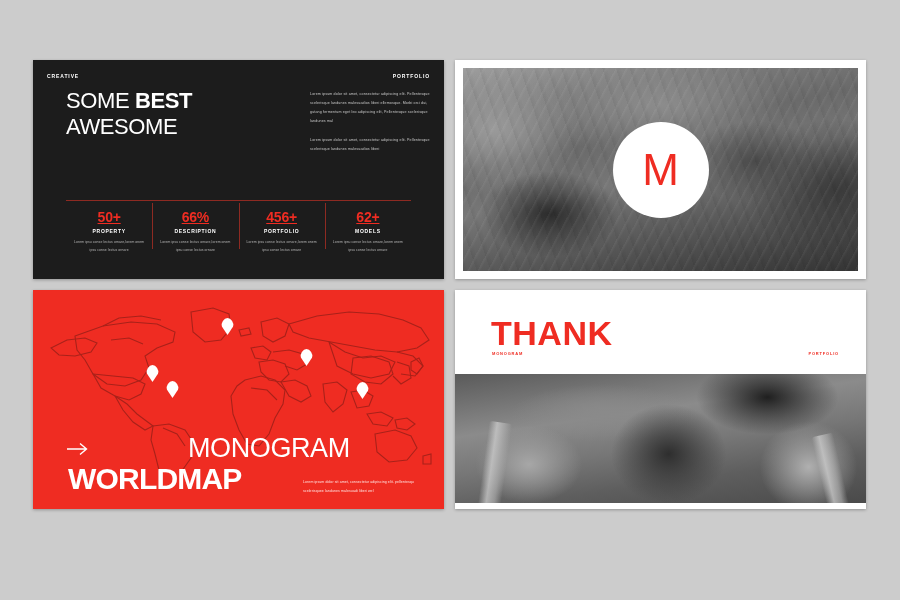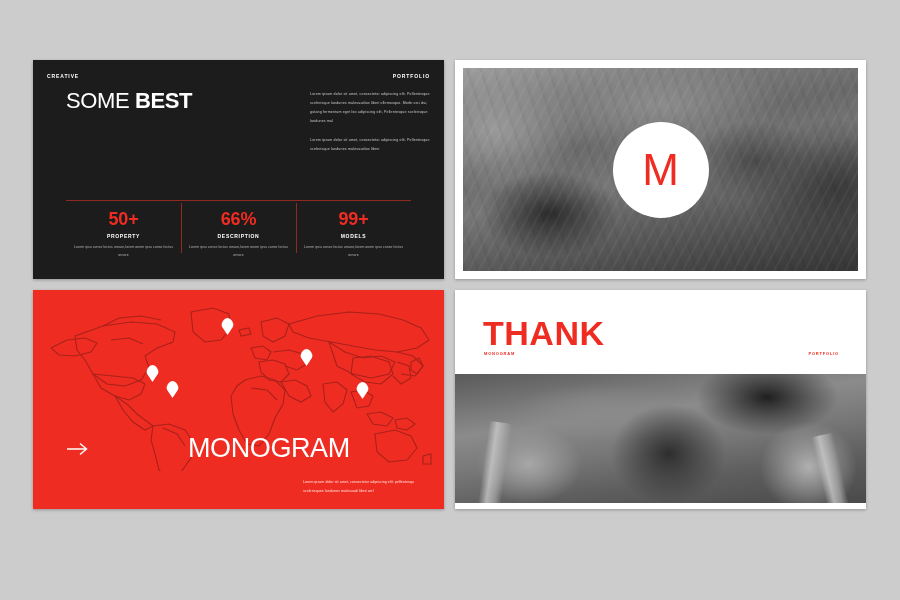--- a/index.html
+++ b/index.html
@@ -89,23 +89,24 @@
     content: "";
     position: absolute;
     left: 0; top: 2px; bottom: 6px;
     width: 1px;
     background: #8e2a22;
   }
   .s1 .stat-num {
     display: block;
     color: #ef2c22;
     font-weight: bold;
-    font-size: 18px;
+    font-size: 14px;
     letter-spacing: -0.2px;
     line-height: 1.1;
+    text-decoration: underline;
   }
   .s1 .stat-label {
     display: block;
     color: #ffffff;
     font-weight: bold;
     font-size: 5px;
     letter-spacing: 0.7px;
     margin-top: 3px;
   }
   .s1 .stat-desc {
@@ -221,21 +222,21 @@
     font-size: 3.5px;
     line-height: 2.7;
     letter-spacing: 0.1px;
   }
   .s3 .map-body p { margin: 0; }
 
   
   .s4 { background: #ffffff; }
   .s4 .ty-band {
     position: absolute;
-    left: 0; right: 0; top: 0;
+    left: 8px; right: 0; top: 0;
     height: 84px;
     background: #ffffff;
   }
   .s4 .ty-word {
     position: absolute;
     top: 26px;
     color: #ef2c22;
     font-size: 34px;
     font-weight: bold;
     line-height: 1;
@@ -295,40 +296,46 @@
 <div class="deck">
 
   <div class="slide s1">
     <div class="kicker kicker-left">CREATIVE</div>
     <div class="kicker kicker-right">PORTFOLIO</div>
 
     <div class="headline">
       <span class="ln">
         <span class="thin">SOME </span><span class="bold">BEST</span>
       </span>
+      <span class="ln thin">AWESOME</span>
     </div>
 
     <div class="bodycol">
       <p>Lorem ipsum dolor sit amet, consectetur adipiscing elit. Pellentesque scelerisque landunes malesuadios liberi ellemosque. Morbi orci dui, gutang fermentum eget leo adipiscing elit, Pellentesque scelerisque landunes mal</p>
       <p>Lorem ipsum dolor sit amet, consectetur adipiscing elit. Pellentesque scelerisque landunes malesuadios liberi</p>
     </div>
 
     <div class="stats">
       <div class="stat">
         <span class="stat-num">50+</span>
         <span class="stat-label">PROPERTY</span>
         <span class="stat-desc">Lorem ipsu conse lectus ornare,lorem onem ipsu conse lectus ornare</span>
       </div>
       <div class="stat">
         <span class="stat-num">66%</span>
         <span class="stat-label">DESCRIPTION</span>
         <span class="stat-desc">Lorem ipsu conse lectus ornare,lorem onem ipsu conse lectus ornare</span>
       </div>
       <div class="stat">
-        <span class="stat-num">99+</span>
+        <span class="stat-num">456+</span>
+        <span class="stat-label">PORTFOLIO</span>
+        <span class="stat-desc">Lorem ipsu conse lectus ornare,lorem onem ipsu conse lectus ornare</span>
+      </div>
+      <div class="stat">
+        <span class="stat-num">62+</span>
         <span class="stat-label">MODELS</span>
         <span class="stat-desc">Lorem ipsu conse lectus ornare,lorem onem ipsu conse lectus ornare</span>
       </div>
     </div>
   </div>
 
   <div class="slide s2">
     <div class="photo-frame">
       <div class="photo"></div>
       <div class="photo-streaks"></div>
@@ -398,20 +405,21 @@
     <div class="pin pin4"></div>
     <div class="pin pin5"></div>
 
     <div class="arrow">
       <svg viewBox="0 0 22 14">
         <path d="M1,7 L20,7 M14,1.5 L20.5,7 L14,12.5" fill="none" stroke="#ffffff" stroke-width="1.4"></path>
       </svg>
     </div>
 
     <div class="t-mono">MONOGRAM</div>
+    <div class="t-world">WORLDMAP</div>
     <div class="map-body">
       <p>Lorem ipsum dolor sit amet, consectetur adipiscing elit. pellentesqu scelerisquee landunes malesuadi liberi wel</p>
     </div>
   </div>
 
   <div class="slide s4">
     <div class="ty-band">
       <div class="ty-word ty-thank">THANK</div>
       <div class="ty-sub ty-sub-left">MONOGRAM</div>
       <div class="ty-sub ty-sub-right">PORTFOLIO</div>

